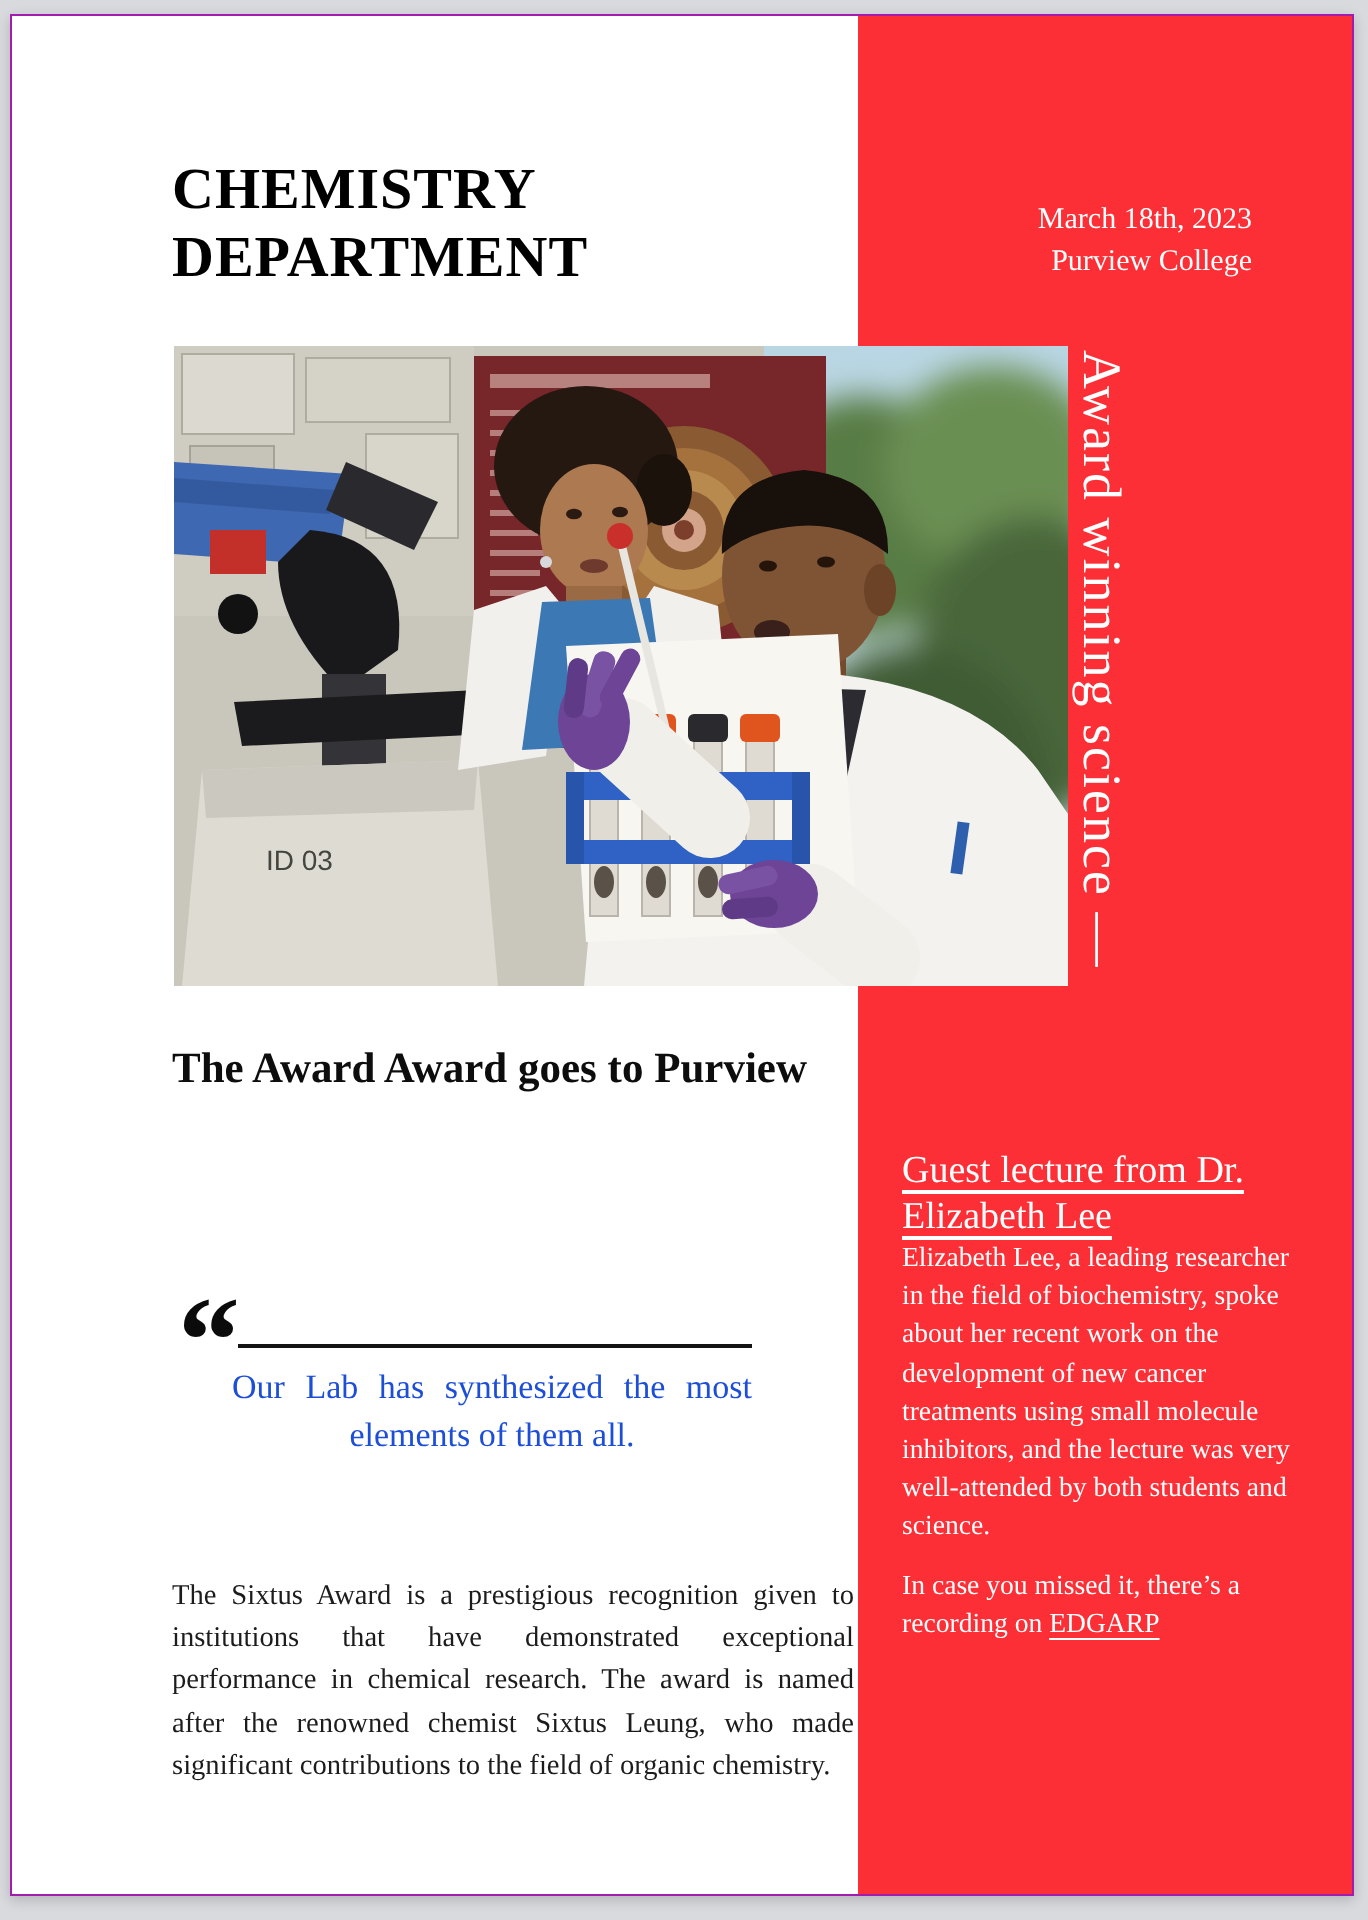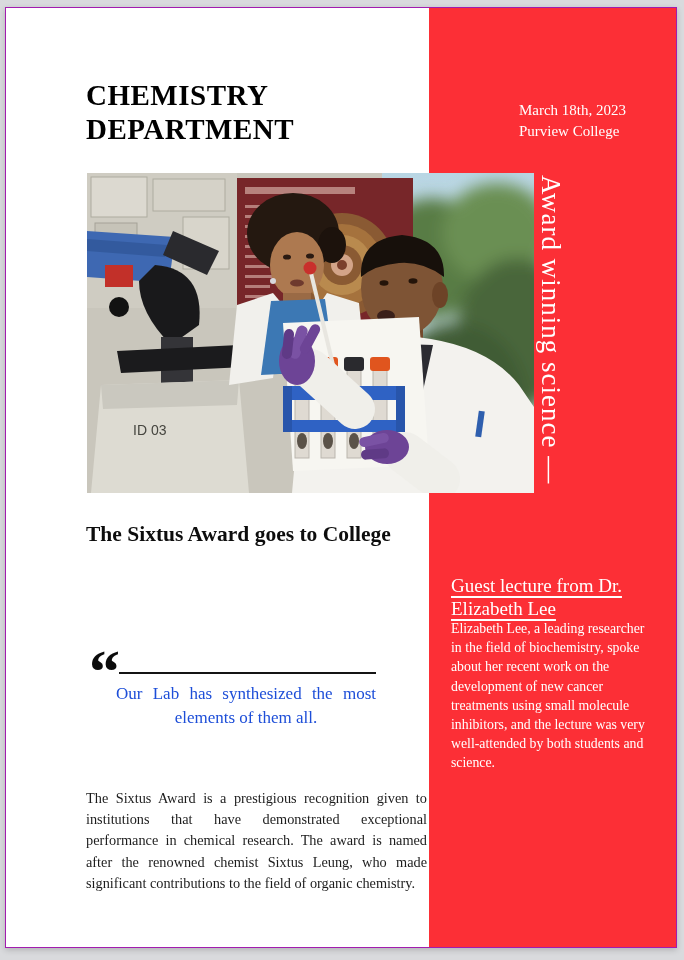--- a/index.html
+++ b/index.html
@@ -27,21 +27,21 @@
     background:var(--red);
   }
   
   .masthead{
     position:absolute;left:80px;top:70px;
     font-weight:bold;font-size:29px;line-height:34px;
     letter-spacing:.5px;color:#000;
   }
   .issue-info{
     position:absolute;right:50px;top:92px;
-    color:#fff;font-size:15px;line-height:21px;text-align:left;
+    color:#fff;font-size:15px;line-height:21px;text-align:right;
   }
   
   .photo{
     position:absolute;left:81px;top:165px;width:447px;height:320px;
     display:block;
   }
   
   .vertical-banner{
     position:absolute;left:527px;top:167px;height:340px;width:36px;
     writing-mode:vertical-rl;text-orientation:mixed;
@@ -253,33 +253,34 @@
       <rect x="196" y="156" width="10" height="30" rx="5" fill="#5f3a86" transform="rotate(6 201 171)"></rect>
       <line x1="352" y1="306" x2="318" y2="280" stroke="#f0efea" stroke-width="42" stroke-linecap="round"></line>
       <ellipse cx="300" cy="274" rx="22" ry="17" fill="#6d4496"></ellipse>
       <rect x="272" y="262" width="30" height="10" rx="5" fill="#7a52a4" transform="rotate(-12 287 267)"></rect>
       <rect x="274" y="276" width="28" height="10" rx="5" fill="#5f3a86" transform="rotate(-4 288 281)"></rect>
     </g>
   </svg>
 
   <div class="vertical-banner">Award winning science —</div>
 
-  <h1 class="headline">The Sixtus Award goes to College</h1>
+  <h1 class="headline">The Award Award goes to Purview</h1>
 
 
   <div class="quote-mark">“</div>
   <div class="quote-rule"></div>
 
   <div class="pull-quote">
     <div class="quote-text">Our Lab has synthesized the most elements of them all.</div>
   </div>
 
   <p class="body-copy para2">The Sixtus Award is a prestigious recognition given to institutions that have demonstrated exceptional performance in chemical research. The award is named after the renowned chemist Sixtus Leung, who made significant contributions to the field of organic chemistry.</p>
 
   <div class="sb-heading">
     <span>Guest lecture from Dr.</span><br>
     <span>Elizabeth Lee</span>
   </div>
 
   <p class="sb-body">Elizabeth Lee, a leading researcher in the field of biochemistry, spoke about her recent work on the development of new cancer treatments using small molecule inhibitors, and the lecture was very well-attended by both students and science.</p>
 
+  <p class="sb-footer"><span>In case you missed it, there’s a recording on </span><a>EDGARP</a></p>
 
 </div>
 
 </body></html>

